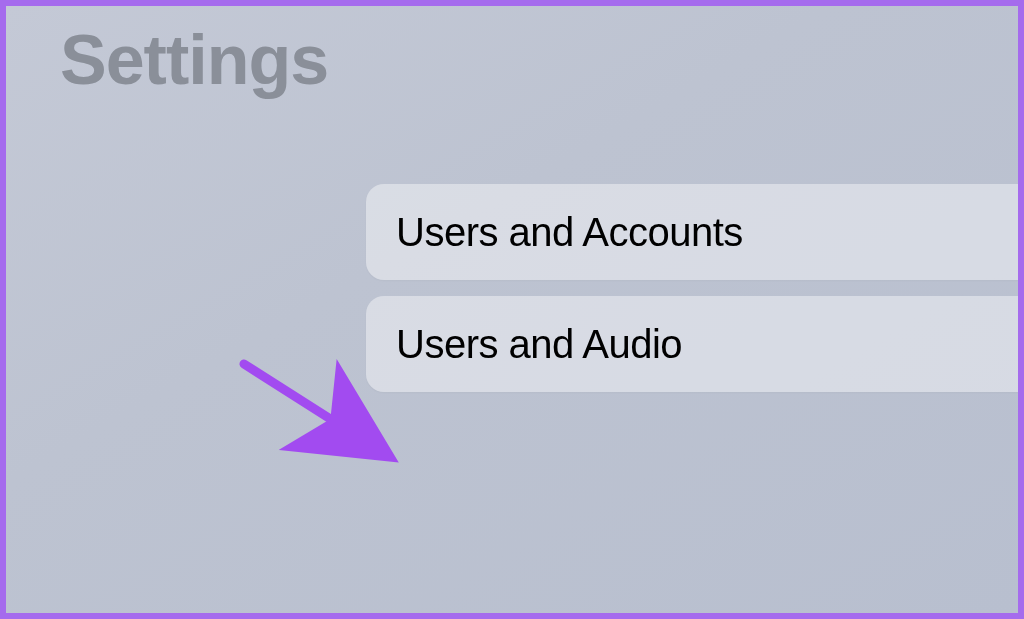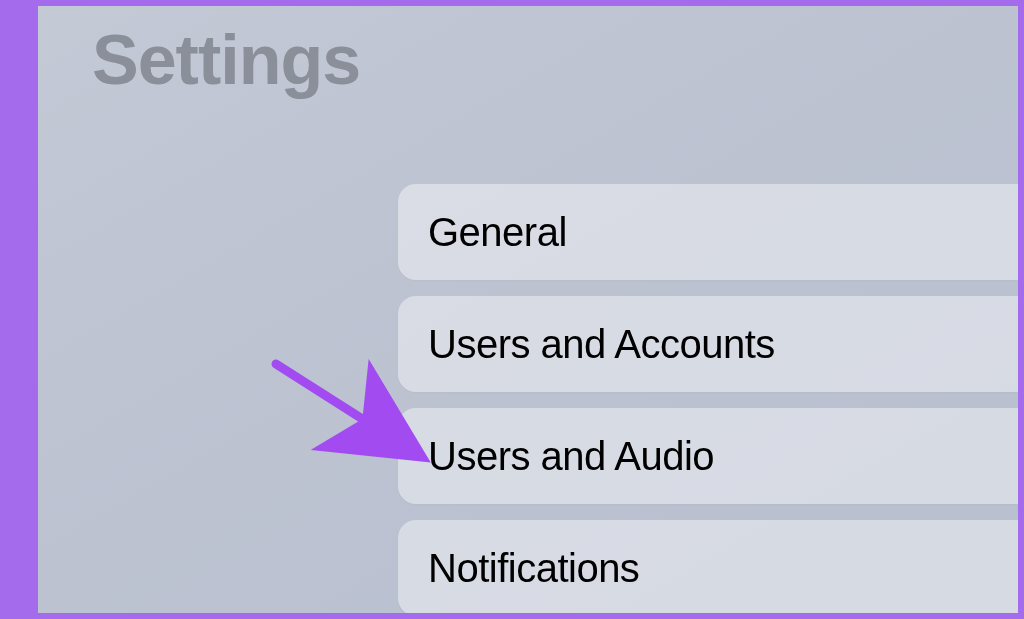--- a/index.html
+++ b/index.html
@@ -11,21 +11,20 @@
       overflow: hidden;
     }
     .frame {
       position: absolute;
       top: 6px;
       left: 6px;
       right: 6px;
       bottom: 6px;
       background: linear-gradient(150deg, #c4c9d6 0%, #bdc3d1 40%, #b8bfcf 100%);
       overflow: hidden;
-      margin-left: 32px;
     }
     .title {
       position: absolute;
       top: 14px;
       left: 54px;
       font-size: 70px;
       font-weight: 700;
       color: #8a8f99;
       letter-spacing: -1px;
     }
@@ -57,30 +56,24 @@
     }
   </style>
 </head>
 <body>
 
 <div class="frame">
   <div class="title">Settings</div>
 
   <div class="menu">
     <div class="menu-item">
-      <span>General</span>
-    </div>
-    <div class="menu-item">
       <span>Users and Accounts</span>
     </div>
     <div class="menu-item">
       <span>Users and Audio</span>
-    </div>
-    <div class="menu-item">
-      <span>Notifications</span>
     </div>
   </div>
 
   <svg class="arrow" width="170" height="130" viewBox="0 0 170 130">
     <defs>
       <marker id="ah" markerWidth="12" markerHeight="12" refX="9" refY="6" orient="auto">
         <path d="M0,0 L12,6 L0,12 L3,6 Z" fill="#a24bf0"></path>
       </marker>
     </defs>
     <line x1="8" y1="10" x2="140" y2="94" stroke-width="9" stroke-linecap="round" marker-end="url(#ah)" stroke="#a24bf0"></line>

